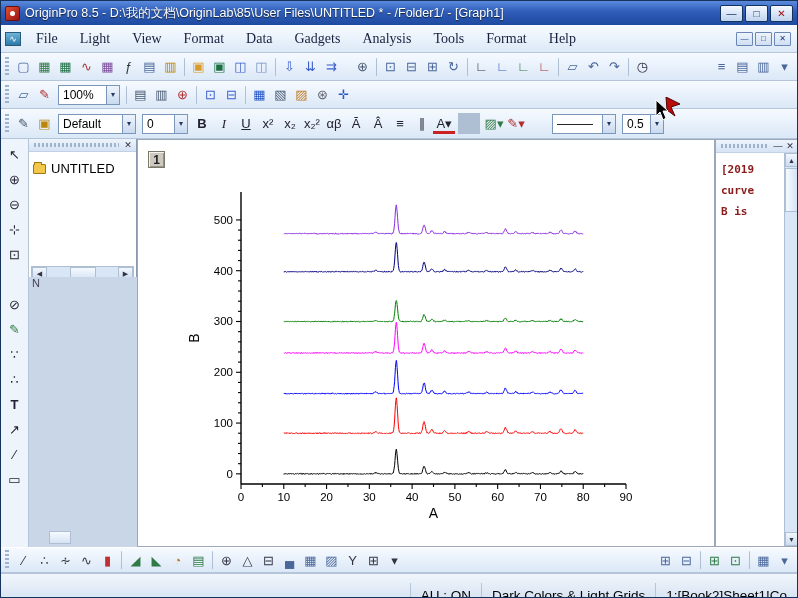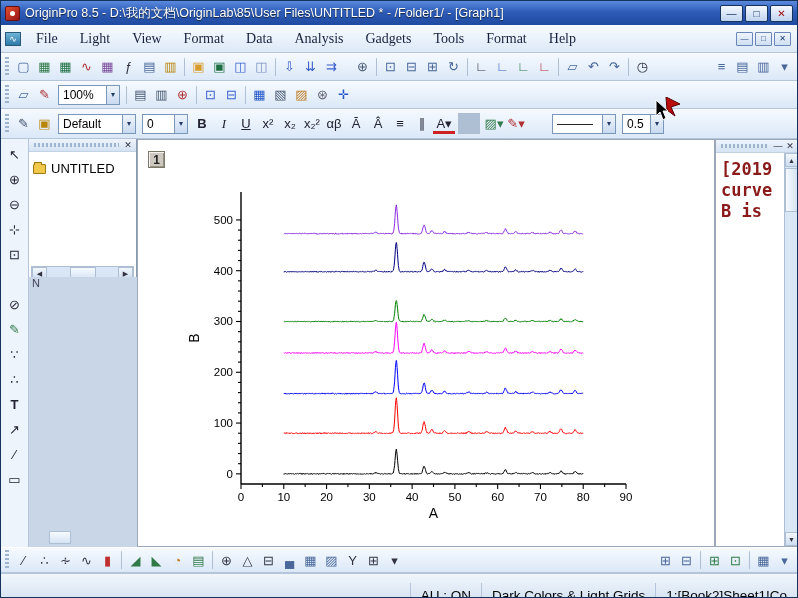--- a/index.html
+++ b/index.html
@@ -99,21 +99,21 @@
   .graph-win{position:absolute;left:136px;top:0;width:578px;height:100%;background:#fff;border:1px solid #9aa8ba;}
   .layer-badge{position:absolute;left:10px;top:11px;width:17px;height:17px;background:#cdc9c0;
     border:1px solid #7a7a6a;box-shadow:inset 1px 1px 0 #f4f2ee,inset -1px -1px 0 #999183;
     font-size:12px;font-weight:bold;color:#222;display:flex;align-items:center;justify-content:center;z-index:2;}
   .plot{position:absolute;left:0;top:0;right:0;bottom:0;}
 
   .notes{position:absolute;left:714px;top:0;right:0;height:100%;background:#fff;border:1px solid #9aa8ba;}
   .notes-head{height:13px;display:flex;align-items:center;background:linear-gradient(#eef4fc,#d5e3f4);
     border-bottom:1px solid #c2d2e4;padding:0 2px;}
   .notes-body{margin-right:14px;padding:6px 2px 0 5px;font-family:"DejaVu Sans Mono",monospace;
-    font-size:17px;font-weight:bold;color:#8b1a1a;line-height:21px;white-space:nowrap;overflow:hidden;}
+    font-size:11px;font-weight:bold;color:#8b1a1a;line-height:21px;white-space:nowrap;overflow:hidden;}
   .vscroll{position:absolute;right:0;top:13px;bottom:0;width:14px;background:#d9e6f5;border-left:1px solid #aebfd4;}
   .vbtn{height:14px;width:100%;background:linear-gradient(#f2f7fd,#cdddf0);border:1px solid #aebfd4;
     font-size:7px;display:flex;align-items:center;justify-content:center;color:#334;}
   .vbtn.down{position:absolute;bottom:0;left:0;}
   .vthumb{position:absolute;left:0;right:0;top:15px;height:44px;background:linear-gradient(90deg,#f6faff,#d5e3f4);
     border:1px solid #aebfd4;}
 
   
   .tb-bottom{top:546px;height:26px;position:absolute;left:0;right:0;display:flex;align-items:center;
     background:linear-gradient(#f6faff,#dbe8f7);border-top:1px solid #fff;border-bottom:1px solid #b6c6da;padding:0 2px;}
@@ -143,22 +143,22 @@
 
   <div class="menubar" data-name="menu-bar">
     <div class="doc-icon" data-name="graph-document-icon">∿</div>
     <div class="menu-items" data-name="menu-items">
 
     <div class="menu-item" data-name="menu-file">File</div>
         <div class="menu-item" data-name="menu-edit">Light</div>
         <div class="menu-item" data-name="menu-view">View</div>
         <div class="menu-item" data-name="menu-graph">Format</div>
         <div class="menu-item" data-name="menu-data">Data</div>
+        <div class="menu-item" data-name="menu-gadgets">Gadgets</div>
         <div class="menu-item" data-name="menu-analysis">Analysis</div>
-        <div class="menu-item" data-name="menu-gadgets">Gadgets</div>
         <div class="menu-item" data-name="menu-tools">Tools</div>
         <div class="menu-item" data-name="menu-format">Format</div>
         <div class="menu-item" data-name="menu-help">Help</div>
       </div>
     <div class="mdi-btns" data-name="mdi-window-controls">
 
     <div class="mdi-btn" data-name="mdi-minimize-button">—</div>
         <div class="mdi-btn" data-name="mdi-restore-button">□</div>
         <div class="mdi-btn" data-name="mdi-close-button">✕</div>
       </div>

